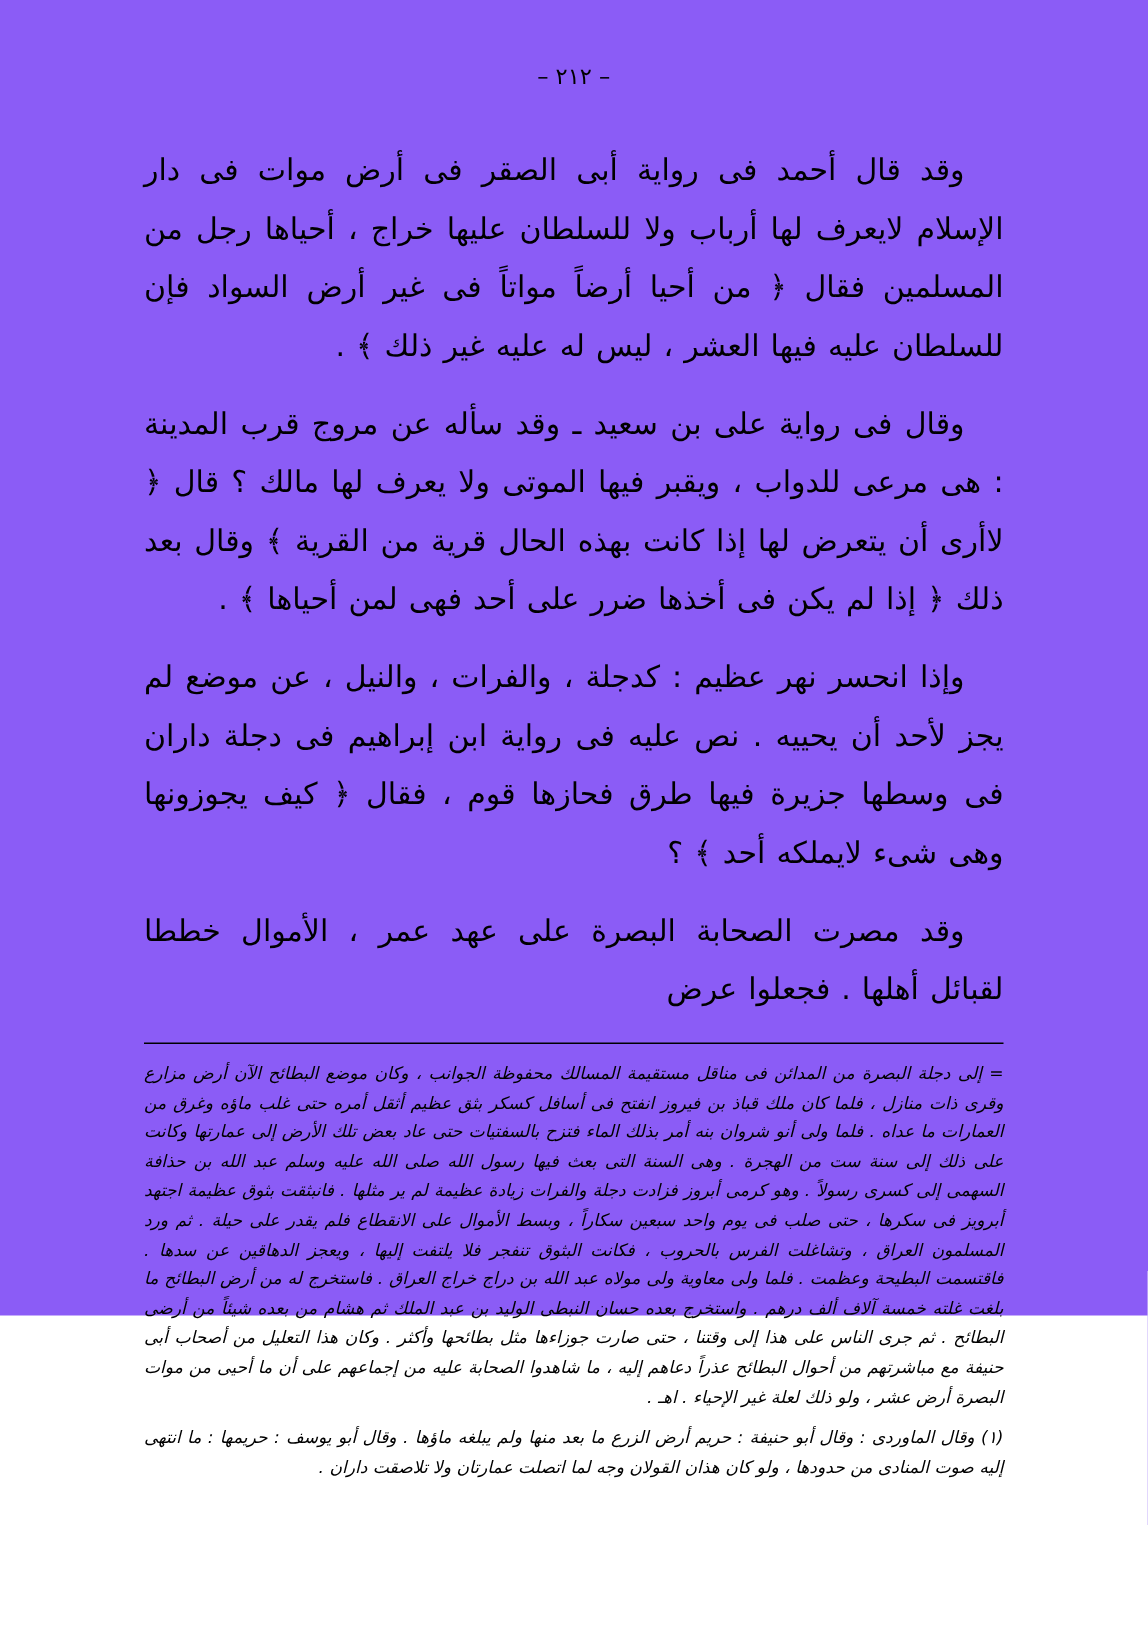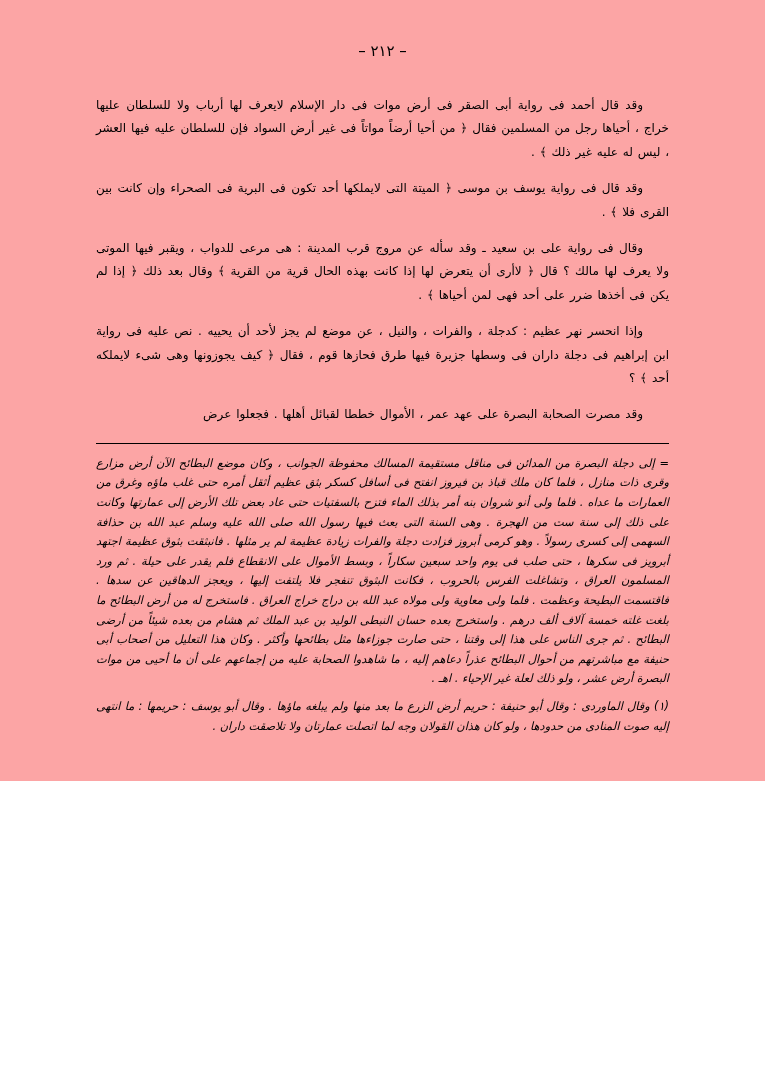--- a/index.html
+++ b/index.html
@@ -10,41 +10,41 @@
   body {
     width: 765px;
     height: 1091px;
     font-family: "DejaVu Sans", sans-serif;
     color: #000000;
     position: relative;
     overflow: hidden;
   }
   .page {
     width: 765px;
-    height: 781px;
+    height: 877px;
     box-sizing: border-box;
     padding: 42px 96px 18px 96px;
     position: relative;
-    background: #fca5a5;
+    background: #8b5cf6;
   }
   .page-number {
     text-align: center;
     font-size: 15px;
     letter-spacing: 1px;
     margin: 0 0 34px 0;
     direction: rtl;
     font-family: "DejaVu Sans", sans-serif;
   }
   .body-text {
     direction: rtl;
     text-align: justify;
     text-justify: inter-word;
   }
   .para {
-    font-size: 12px;
+    font-size: 20px;
     line-height: 1.95;
     margin: 0 0 13px 0;
     text-indent: 26px;
     text-align: justify;
     word-spacing: 1px;
     font-family: "DejaVu Sans", sans-serif;
   }
   .rule {
     border: none;
     border-top: 1.3px solid #000;
@@ -72,21 +72,20 @@
 </style>
 </head>
 <body>
 
 <div class="page">
 
   <div class="page-number">– ٢١٢ –</div>
 
   <div class="body-text">
     <p class="para">وقد قال أحمد فى رواية أبى الصقر فى أرض موات فى دار الإسلام لايعرف لها أرباب ولا للسلطان عليها خراج ، أحياها رجل من المسلمين فقال ﴿ من أحيا أرضاً مواتاً فى غير أرض السواد فإن للسلطان عليه فيها العشر ، ليس له عليه غير ذلك ﴾ .</p>
-    <p class="para">وقد قال فى رواية يوسف بن موسى ﴿ الميتة التى لايملكها أحد تكون فى البرية فى الصحراء وإن كانت بين القرى فلا ﴾ .</p>
     <p class="para">وقال فى رواية على بن سعيد ـ وقد سأله عن مروج قرب المدينة : هى مرعى للدواب ، ويقبر فيها الموتى ولا يعرف لها مالك ؟ قال ﴿ لاأرى أن يتعرض لها إذا كانت بهذه الحال قرية من القرية ﴾ وقال بعد ذلك ﴿ إذا لم يكن فى أخذها ضرر على أحد فهى لمن أحياها ﴾ .</p>
     <p class="para">وإذا انحسر نهر عظيم : كدجلة ، والفرات ، والنيل ، عن موضع لم يجز لأحد أن يحييه . نص عليه فى رواية ابن إبراهيم فى دجلة داران فى وسطها جزيرة فيها طرق فحازها قوم ، فقال ﴿ كيف يجوزونها وهى شىء لايملكه أحد ﴾ ؟</p>
     <p class="para">وقد مصرت الصحابة البصرة على عهد عمر ، الأموال خططا لقبائل أهلها . فجعلوا عرض</p>
   </div>
 
   <hr class="rule">
 
   <div class="footnotes">
     <p class="footnote hang">
       <span class="marker">=</span>

